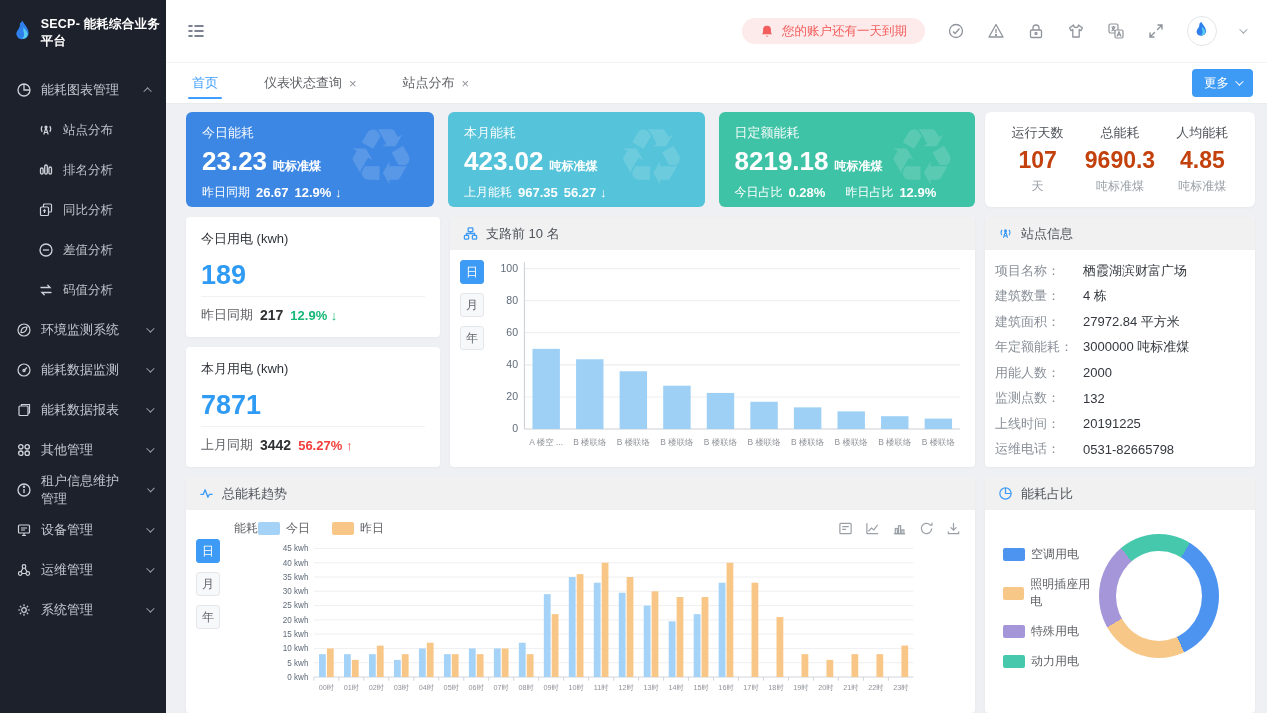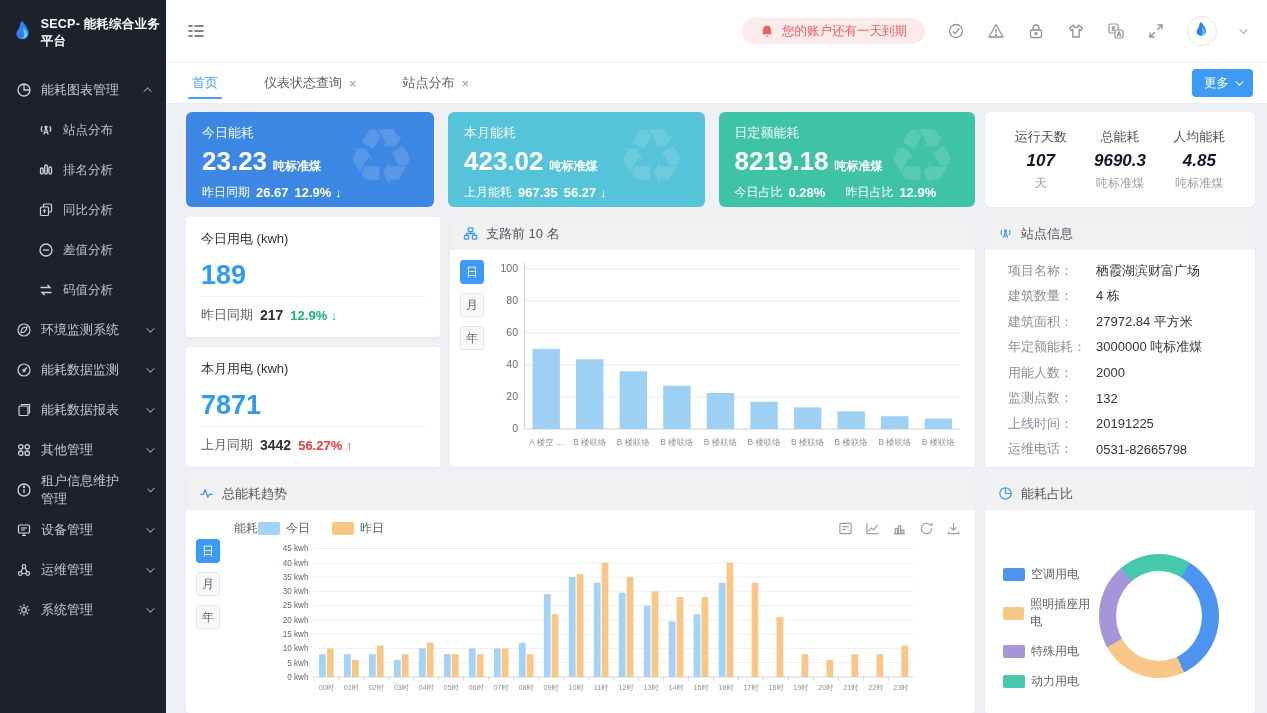--- a/index.html
+++ b/index.html
@@ -45,21 +45,21 @@
   .kcard .t { font-size:13px; opacity:.95; }
   .kcard .v { font-size:26px; font-weight:bold; margin-top:4px; }
   .kcard .u { font-size:12px; font-weight:bold; margin-left:6px; }
   .kcard .sub { font-size:12px; margin-top:7px; display:flex; gap:6px; align-items:center; }
   .kcard .sub b { font-size:13px; }
   .watermark { position:absolute; right:18px; top:6px; font-size:78px; line-height:1; color:rgba(255,255,255,.14); pointer-events:none; }
 
   .stats-card { background:#fff; border-radius:6px; display:flex; align-items:center; justify-content:space-around; padding:10px 16px; box-shadow:0 1px 3px rgba(0,0,0,.04); }
   .stat { text-align:center; }
   .stat .l { font-size:13px; color:#4e5359; }
-  .stat .v { font-size:17px; font-weight:bold; color:#0f172a; margin:5px 0 4px;font-style:italic; }
+  .stat .v { font-size:23px; font-weight:bold; color:#c2410c; margin:5px 0 4px; }
   .stat .u { font-size:12px; color:#9aa0a6; }
 
   .panel { background:#fff; border-radius:4px; box-shadow:0 1px 3px rgba(0,0,0,.04); overflow:hidden; display:flex; flex-direction:column; }
   .panel-hd { background:#f1f1f2; height:33px; flex-shrink:0; display:flex; align-items:center; gap:8px; padding:0 13px; font-size:13px; color:#4e5359; }
   .picon { width:15px; height:15px; color:#3d9af5; }
   .picon svg { width:100%; height:100%; display:block; }
   .panel-bd { flex:1; min-height:0; position:relative; }
 
   .ucard { background:#fff; border-radius:4px; box-shadow:0 1px 3px rgba(0,0,0,.04); padding:13px 15px; display:flex; flex-direction:column; }
   .ucard .t { font-size:13px; color:#2f3338; }
@@ -83,26 +83,26 @@
   .trend-top { display:flex; align-items:center; padding:10px 14px 0 48px; }
   .axis-name { font-size:12px; color:#606266; }
   .legend { display:flex; gap:22px; align-items:center; }
   .leg-item { display:flex; gap:6px; align-items:center; font-size:12px; color:#606266; cursor:pointer; }
   .leg-sw { width:22px; height:13px; border-radius:2px; }
   .tool-icons { margin-left:auto; display:flex; gap:12px; }
   .ticon { width:15px; height:15px; color:#9aa0a6; cursor:pointer; }
   .ticon svg { width:100%; height:100%; display:block; }
 
   
-  .pie-body { display:flex; align-items:flex-start; padding:44px 18px 0 18px; }
+  .pie-body { display:flex; align-items:flex-start; padding:24px 18px 0 18px; }
   .pie-legend { display:flex; flex-direction:column; gap:13px; margin-top:12px; }
   .donut { width:124px; height:124px; border-radius:50%; position:relative; margin-left:auto; margin-right:18px; }
   .donut::after { content:""; position:absolute; inset:17px; background:#fff; border-radius:50%; }
 
-  .site-rows { padding:8px 23px; }
+  .site-rows { padding:8px 10px; }
   .site-row { display:flex; font-size:13px; height:25.5px; align-items:center; }
   .site-row .l { width:88px; color:#8a9099; }
   .site-row .v { color:#33373d; }
 </style>
 </head>
 <body>
 
 <div class="app">
 
   <aside class="sidebar">

